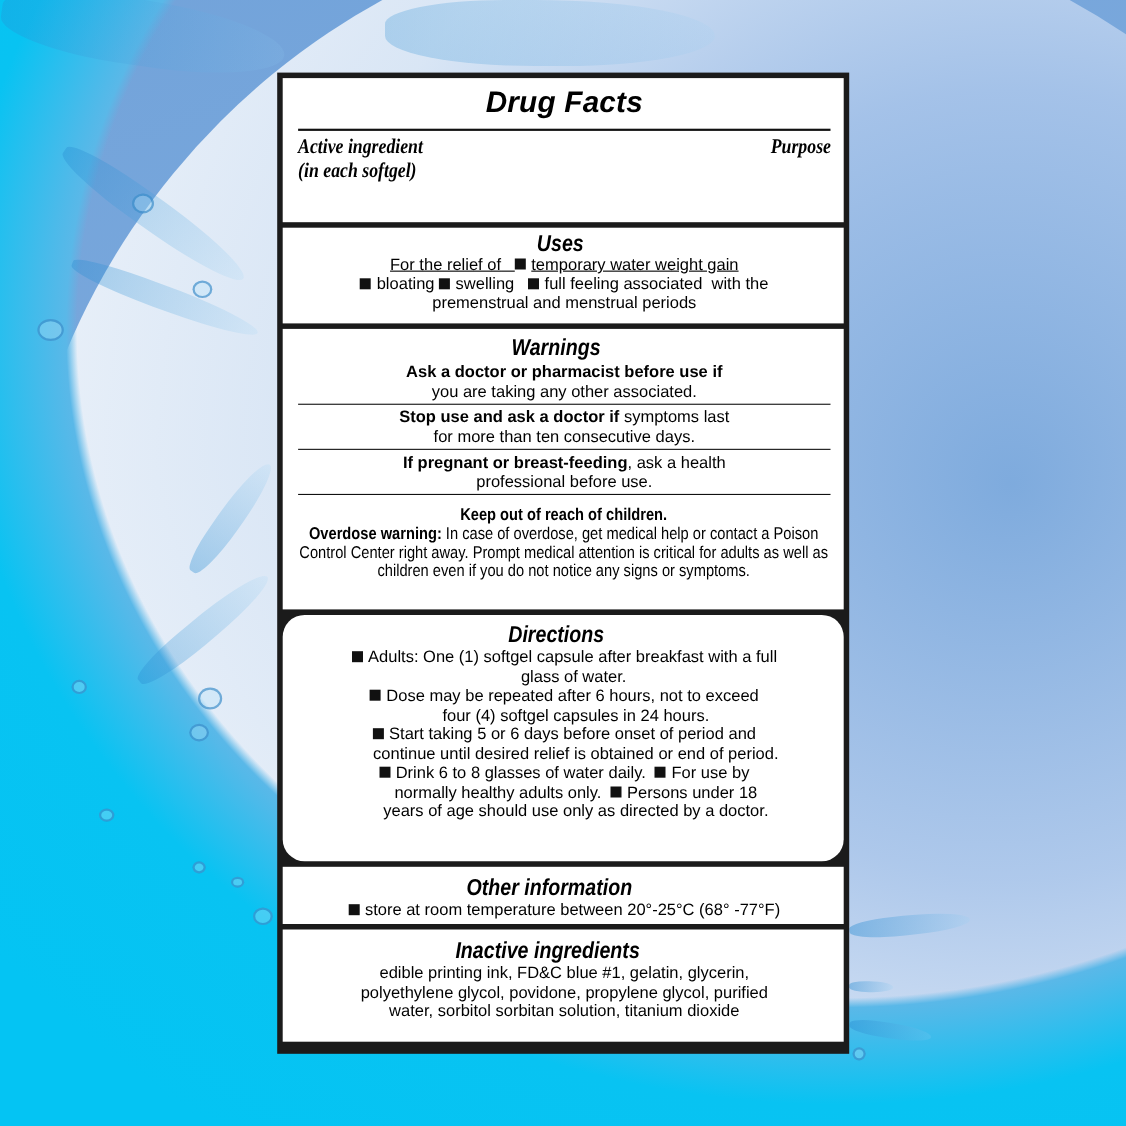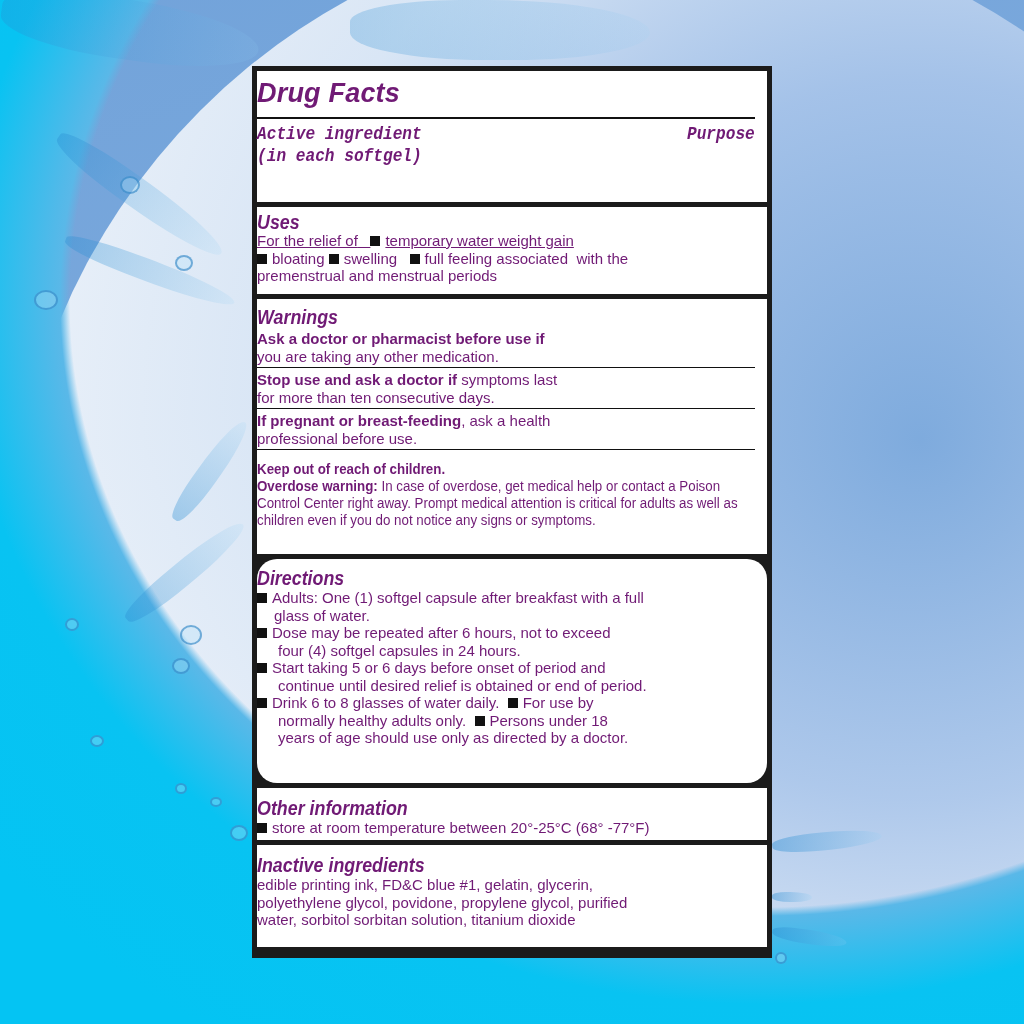--- a/index.html
+++ b/index.html
@@ -26,27 +26,27 @@
     }
     .splash-band {
       position:absolute; background: linear-gradient(90deg, rgba(40,140,210,0.6), rgba(150,210,245,0.25));
       border-radius:40% 60% 50% 50%;
     }
     .panel {
       position:absolute; left:252px; top:66px; width:520px; height:892px;
       background:#1b1b1b; box-sizing:border-box; padding:5px 5px 5px 5px;
     }
     .box {
-      background:#fff; box-sizing:border-box; padding:0 12px 0 0; color:#701a75;
+      background:#fff; box-sizing:border-box; padding:0 12px 0 14px; color:#000000;text-align:center;
     }
     .box + .box { margin-top:5px; }
     .title { font-weight:bold; font-style:italic; font-size:27px; letter-spacing:0.2px; padding-top:7px; line-height:30px; }
     .rule-thick { border-top:2px solid #111; margin:9px 0 4px 0; }
     .rule { border-top:1.5px solid #111; margin:2px 0 3px 0; }
-    .hdr-row { display:flex; justify-content:space-between; font-weight:bold; font-style:italic; font-size:19px; line-height:22px; font-family:Liberation Mono, monospace; transform-origin:left;gap:31px; }
+    .hdr-row { display:flex; justify-content:space-between; font-weight:bold; font-style:italic; font-size:19px; line-height:22px; font-family:Liberation Serif, serif; transform-origin:left;gap:31px; }
     .cond { display:inline-block; transform:scaleX(0.85); transform-origin:left; }
     .cond-r { display:inline-block; transform:scaleX(0.85); transform-origin:right; }
     .txt { font-size:15px; line-height:17.5px; }
     .sec-h { font-weight:bold; font-style:italic; font-size:21px; line-height:22px; padding-top:6px; display:inline-block; transform:scaleX(0.85); transform-origin:left; }
     .dotrow { display:flex; font-size:15px; line-height:18px; padding:10px 0 4px 0; }
     .dots { flex:1; overflow:hidden; white-space:nowrap; }
     .dots::after { content:"................................................................................................................................"; letter-spacing:0.5px; }
     .b { font-weight:bold; }
     .sq { display:inline-block; width:10px; height:10px; background:#111; margin-right:5px; vertical-align:0px; }
     .indent { padding-left:17px; }
@@ -104,21 +104,21 @@
     <div class="txt">
       <span class="sq"></span><span>bloating</span>&nbsp;<span class="sq"></span><span>swelling</span>&nbsp;&nbsp;&nbsp;<span class="sq"></span><span>full feeling associated</span>&nbsp;&nbsp;<span>with the</span>
     </div>
     <div class="txt">premenstrual and menstrual periods</div>
   </div>
 
   <div class="box" style="height:255px;">
     <div class="sec-h" style="line-height:26px;padding-top:5px;">Warnings</div>
     <div class="txt">
       <div class="b">Ask a doctor or pharmacist before use if</div>
-      <div>you are taking any other medication.</div>
+      <div>you are taking any other associated.</div>
     </div>
     <div class="rule"></div>
     <div class="txt">
       <div><span class="b">Stop use and ask a doctor if</span><span> symptoms last</span></div>
       <div>for more than ten consecutive days.</div>
     </div>
     <div class="rule"></div>
     <div class="txt">
       <div><span class="b">If pregnant or breast-feeding</span><span>, ask a health</span></div>
       <div>professional before use.</div>

